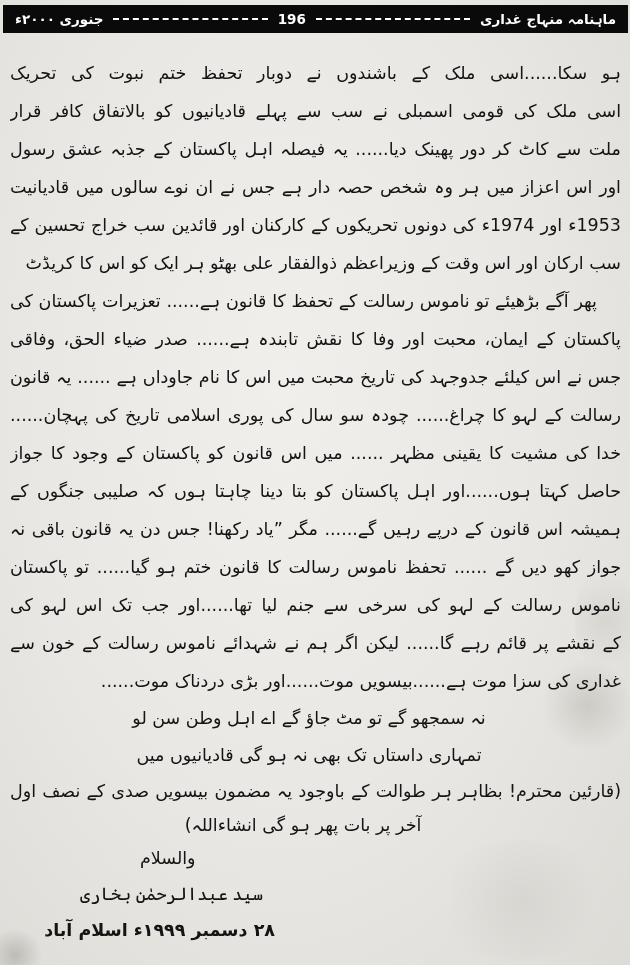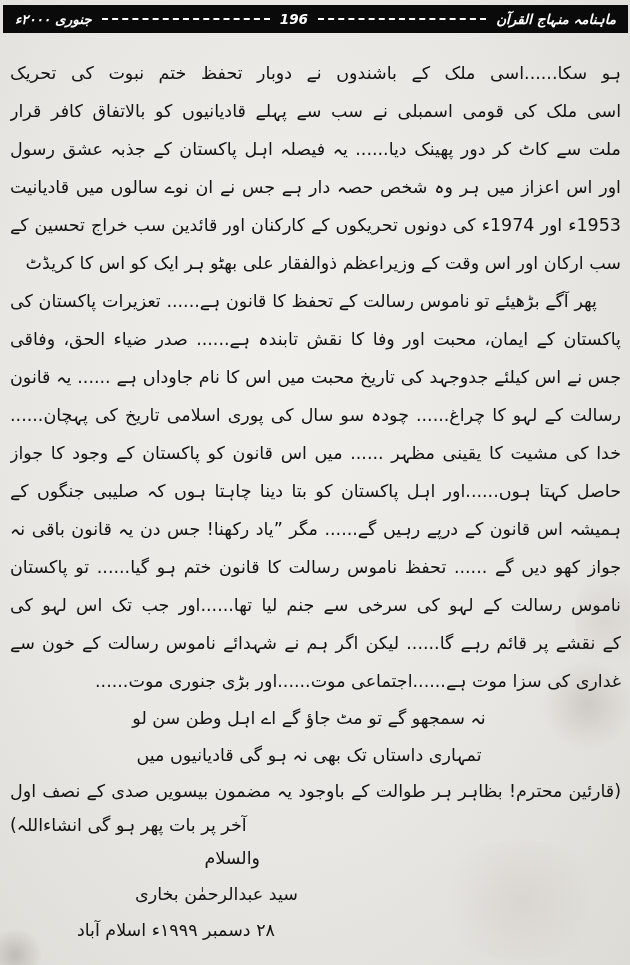--- a/index.html
+++ b/index.html
@@ -28,21 +28,21 @@
 
   
   .header-bar {
     position:absolute; top:5px; left:3px; right:2px; height:28px;
     background:#0a0a0a; color:#ffffff;
     display:flex; direction:rtl; align-items:center;
     padding:0 12px; gap:10px; box-sizing:border-box;
     font-size:13.5px; font-weight:bold;
   }
   .header-bar .dash { flex:1; height:0; border-top:2.5px dashed #ffffff; }
-  .header-bar .hdr-txt { white-space:nowrap;font-style:italic; }
+  .header-bar .hdr-txt { white-space:nowrap; }
 
   
   .body-block {
     position:absolute; top:54px; left:10px; right:9px;
     direction:rtl; font-size:17.5px; line-height:38px; color:#141414;
   }
   .ln { height:38px; overflow:hidden; }
   .ln.j   { text-align:justify; text-align-last:justify; }
   .ln.end { text-align:right; }
   .ln.indent { padding-right:24px; }
@@ -51,39 +51,39 @@
     position:absolute; top:700px; left:0; right:30px;
     direction:rtl; font-size:17.5px; line-height:37px; text-align:center;
   }
   .verse-ln { height:37px; overflow:hidden;margin-left:18px; }
 
   .note-block {
     position:absolute; top:774px; left:10px; right:9px;
     direction:rtl; font-size:17.5px; line-height:34px;
   }
   .note-ln1 { height:34px; text-align:justify; text-align-last:justify; overflow:hidden; }
-  .note-ln2 { height:34px; text-align:left; padding-left:0; padding-right:25px; overflow:hidden; }
+  .note-ln2 { height:34px; text-align:center; padding-left:0; padding-right:25px; overflow:hidden; }
 
-  .sig { position:absolute; direction:rtl; font-size:17.5px; text-align:right; white-space:nowrap; }
+  .sig { position:absolute; direction:rtl; font-size:17.5px; text-align:left; white-space:nowrap; }
   .sig-salutation { top:848px; left:140px; width:120px; }
-  .sig-name       { top:884px; left:93px;  width:205px; }
-  .sig-date       { top:920px; left:45px;  width:230px; }
+  .sig-name       { top:884px; left:80px;  width:205px;font-family:Liberation Serif, serif; }
+  .sig-date       { top:920px; left:45px;  width:230px;font-weight:bold; }
 </style>
 </head>
 <body>
 
 <div class="page">
 
   <div class="smudge s1"></div>
   <div class="smudge s2"></div>
   <div class="smudge s3"></div>
   <div class="smudge s4"></div>
 
   <div class="header-bar">
-    <span class="hdr-txt">ماہنامہ منہاج القرآن</span>
+    <span class="hdr-txt">ماہنامہ منہاج غداری</span>
     <span class="dash"></span>
     <span class="hdr-txt">196</span>
     <span class="dash"></span>
     <span class="hdr-txt">جنوری ۲۰۰۰ء</span>
   </div>
 
   <div class="body-block">
     <div class="ln j">ہو سکا......اسی ملک کے باشندوں نے دوبار تحفظ ختم نبوت کی تحریک چلائی......اور قیمتی جانوں کا نذرانہ پیش کیا......</div>
     <div class="ln j">اسی ملک کی قومی اسمبلی نے سب سے پہلے قادیانیوں کو بالاتفاق کافر قرار دیا......اور نوے سالہ پرانے اس ناسور کو جسد</div>
     <div class="ln j">ملت سے کاٹ کر دور پھینک دیا...... یہ فیصلہ اہل پاکستان کے جذبہ عشق رسول صلی اللہ علیہ وسلم کا زندہ مظہر ہے......</div>
@@ -93,21 +93,21 @@
     <div class="ln j indent">پھر آگے بڑھیئے تو ناموس رسالت کے تحفظ کا قانون ہے...... تعزیرات پاکستان کی دفعہ ۲۹۵ سی اہل</div>
     <div class="ln j">پاکستان کے ایمان، محبت اور وفا کا نقش تابندہ ہے...... صدر ضیاء الحق، وفاقی شرعی عدالت، قومی اسمبلی اور ہر وہ شخص</div>
     <div class="ln j">جس نے اس کیلئے جدوجہد کی تاریخ محبت میں اس کا نام جاوداں ہے ...... یہ قانون کیا ہے ...... شہدائے ناموس</div>
     <div class="ln j">رسالت کے لہو کا چراغ...... چودہ سو سال کی پوری اسلامی تاریخ کی پہچان...... قرآن کے پیغام کا حرف آخر......اور</div>
     <div class="ln j">خدا کی مشیت کا یقینی مظہر ...... میں اس قانون کو پاکستان کے وجود کا جواز سمجھتا ہوں...... میں اسے دو قومی نظریہ کا</div>
     <div class="ln j">حاصل کہتا ہوں......اور اہل پاکستان کو بتا دینا چاہتا ہوں کہ صلیبی جنگوں کے وارث ہمارے قومی وجود کو مٹانے کیلئے</div>
     <div class="ln j">ہمیشہ اس قانون کے درپے رہیں گے...... مگر ”یاد رکھنا! جس دن یہ قانون باقی نہ رہا...... ہم بھی اپنے وجود اور بقاء کا</div>
     <div class="ln j">جواز کھو دیں گے ...... تحفظ ناموس رسالت کا قانون ختم ہو گیا...... تو پاکستان ختم ہو جائے گا......پاکستان نے شہدائے</div>
     <div class="ln j">ناموس رسالت کے لہو کی سرخی سے جنم لیا تھا......اور جب تک اس لہو کی حرارت باقی رہے گی......پاکستان بھی دنیا</div>
     <div class="ln j">کے نقشے پر قائم رہے گا...... لیکن اگر ہم نے شہدائے ناموس رسالت کے خون سے غداری کی...... تو خدا کے ہاں</div>
-    <div class="ln end">غداری کی سزا موت ہے......اجتماعی موت......اور بڑی جنوری موت......</div>
+    <div class="ln end">غداری کی سزا موت ہے......بیسویں موت......اور بڑی دردناک موت......</div>
   </div>
 
   <div class="verse-block">
     <div class="verse-ln">نہ سمجھو گے تو مٹ جاؤ گے اے اہل وطن سن لو</div>
     <div class="verse-ln">تمہاری داستاں تک بھی نہ ہو گی قادیانیوں میں</div>
   </div>
 
   <div class="note-block">
     <div class="note-ln1">(قارئین محترم! بظاہر ہر طوالت کے باوجود یہ مضمون بیسویں صدی کے نصف اول کے جائزہ تک محدود ہے۔ نصف</div>
     <div class="note-ln2">آخر پر بات پھر ہو گی انشاءاللہ)</div>

